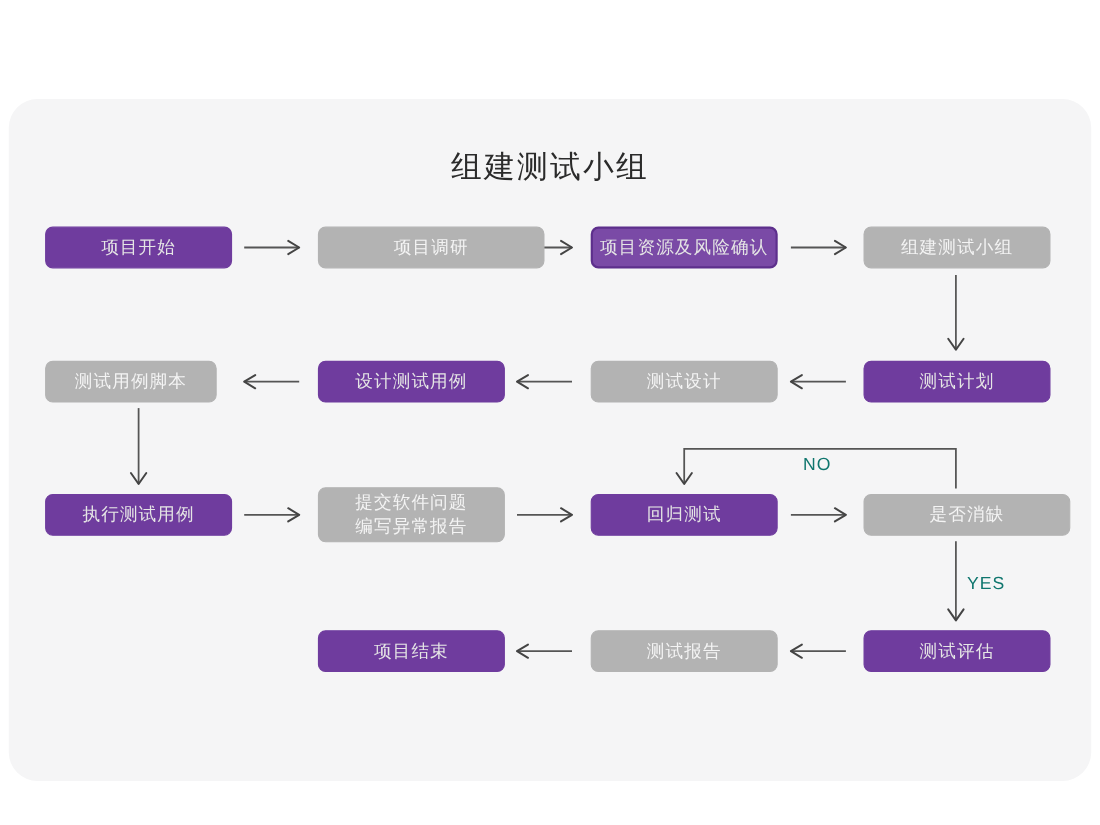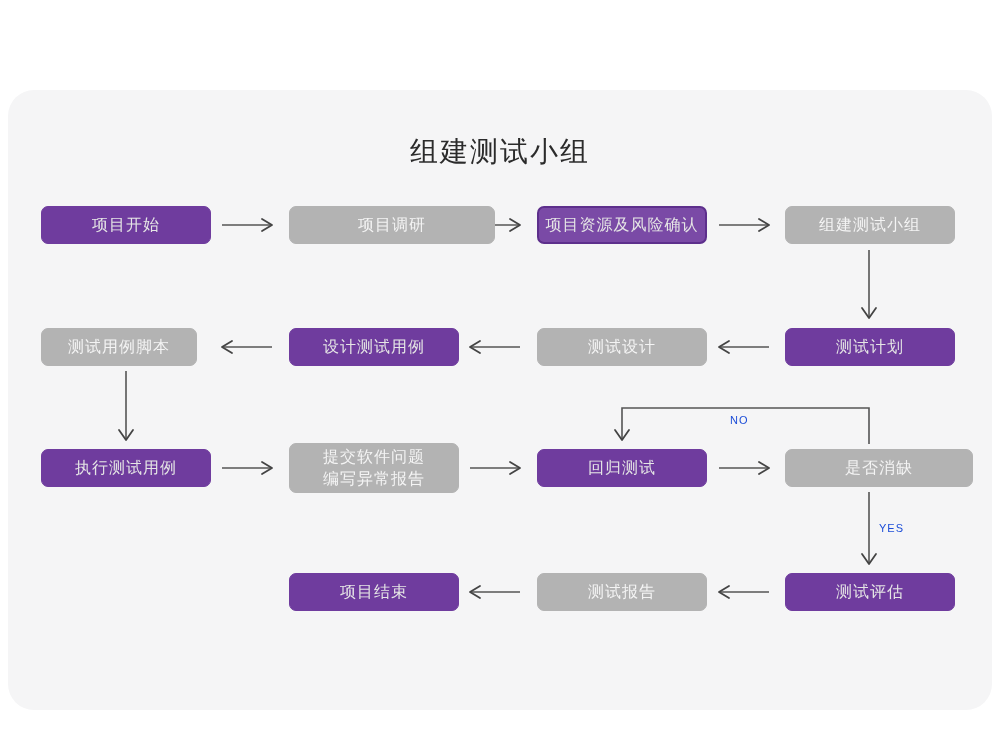--- a/index.html
+++ b/index.html
@@ -70,22 +70,22 @@
   }
 
   .node.gray {
     background: #b3b3b3;
     border: 1px solid #b3b3b3;
     color: #f4f4f4;
   }
 
   .edge-label {
     position: absolute;
-    font-size: 11px;
-    color: #1d4ed8;
+    font-size: 16px;
+    color: #0f766e;
     letter-spacing: 1px;
     font-family: "Liberation Sans", sans-serif;
     user-select: none;
   }
 
   svg#edges {
     position: absolute;
     left: 0;
     top: 0;
     width: 1000px;

